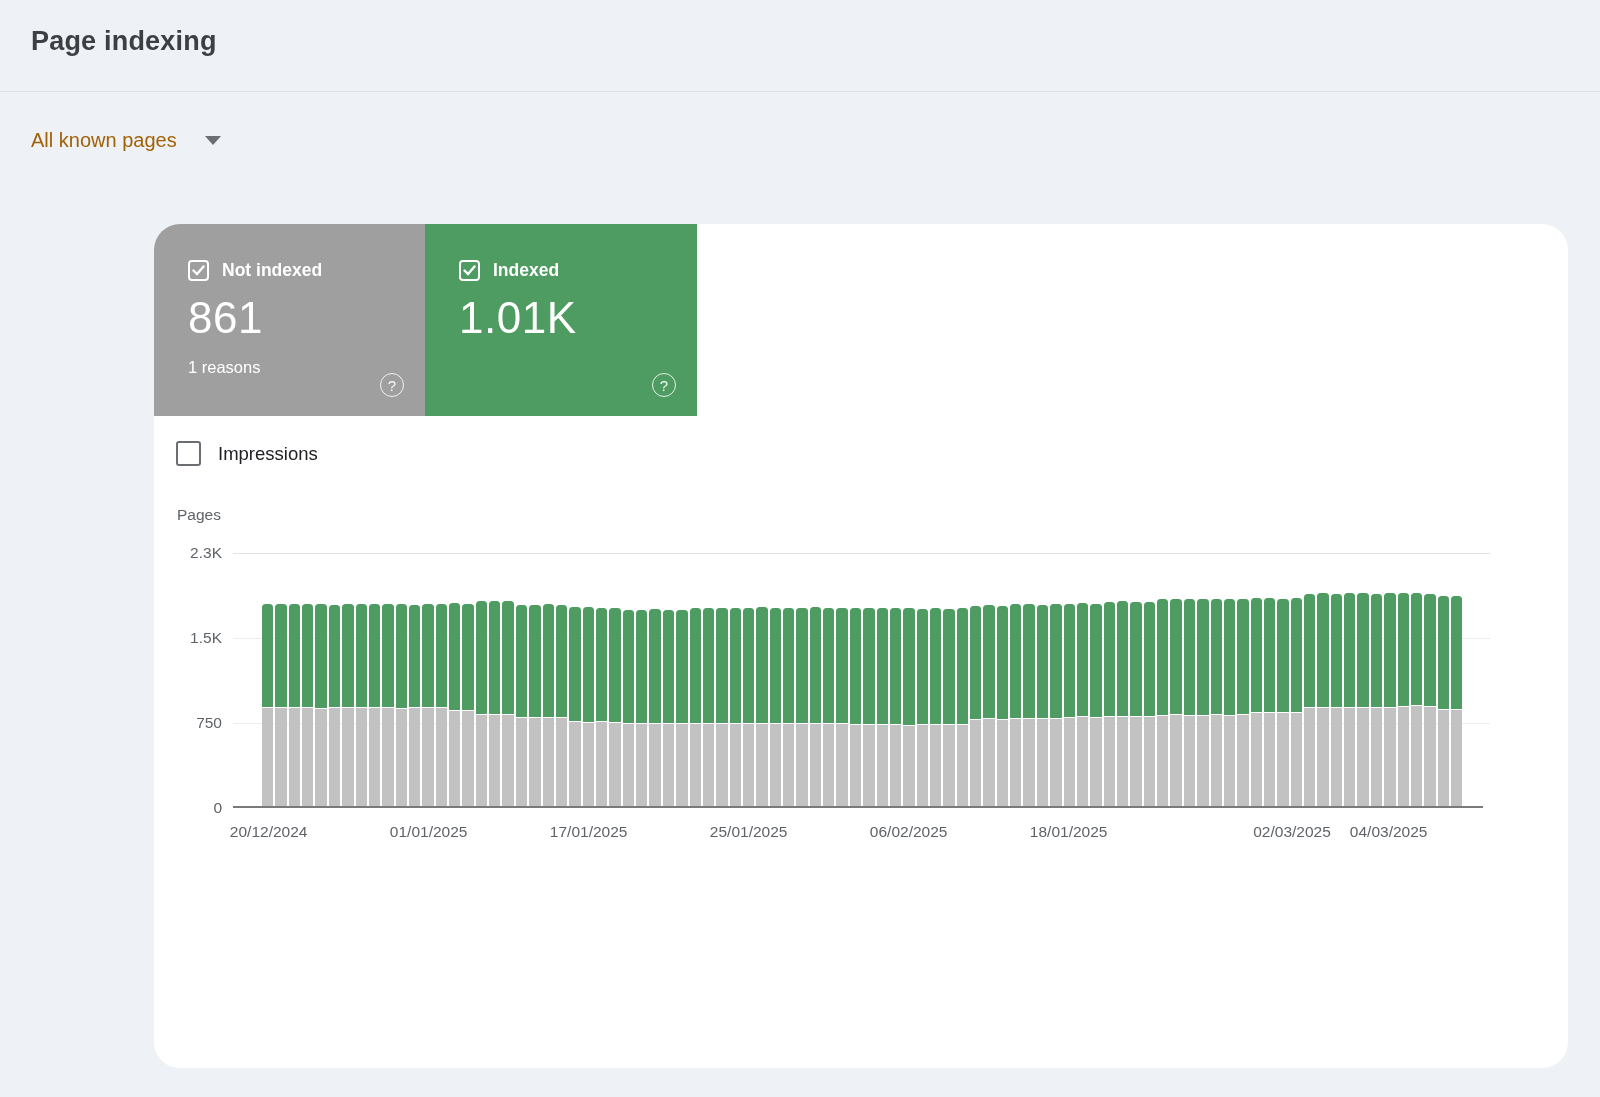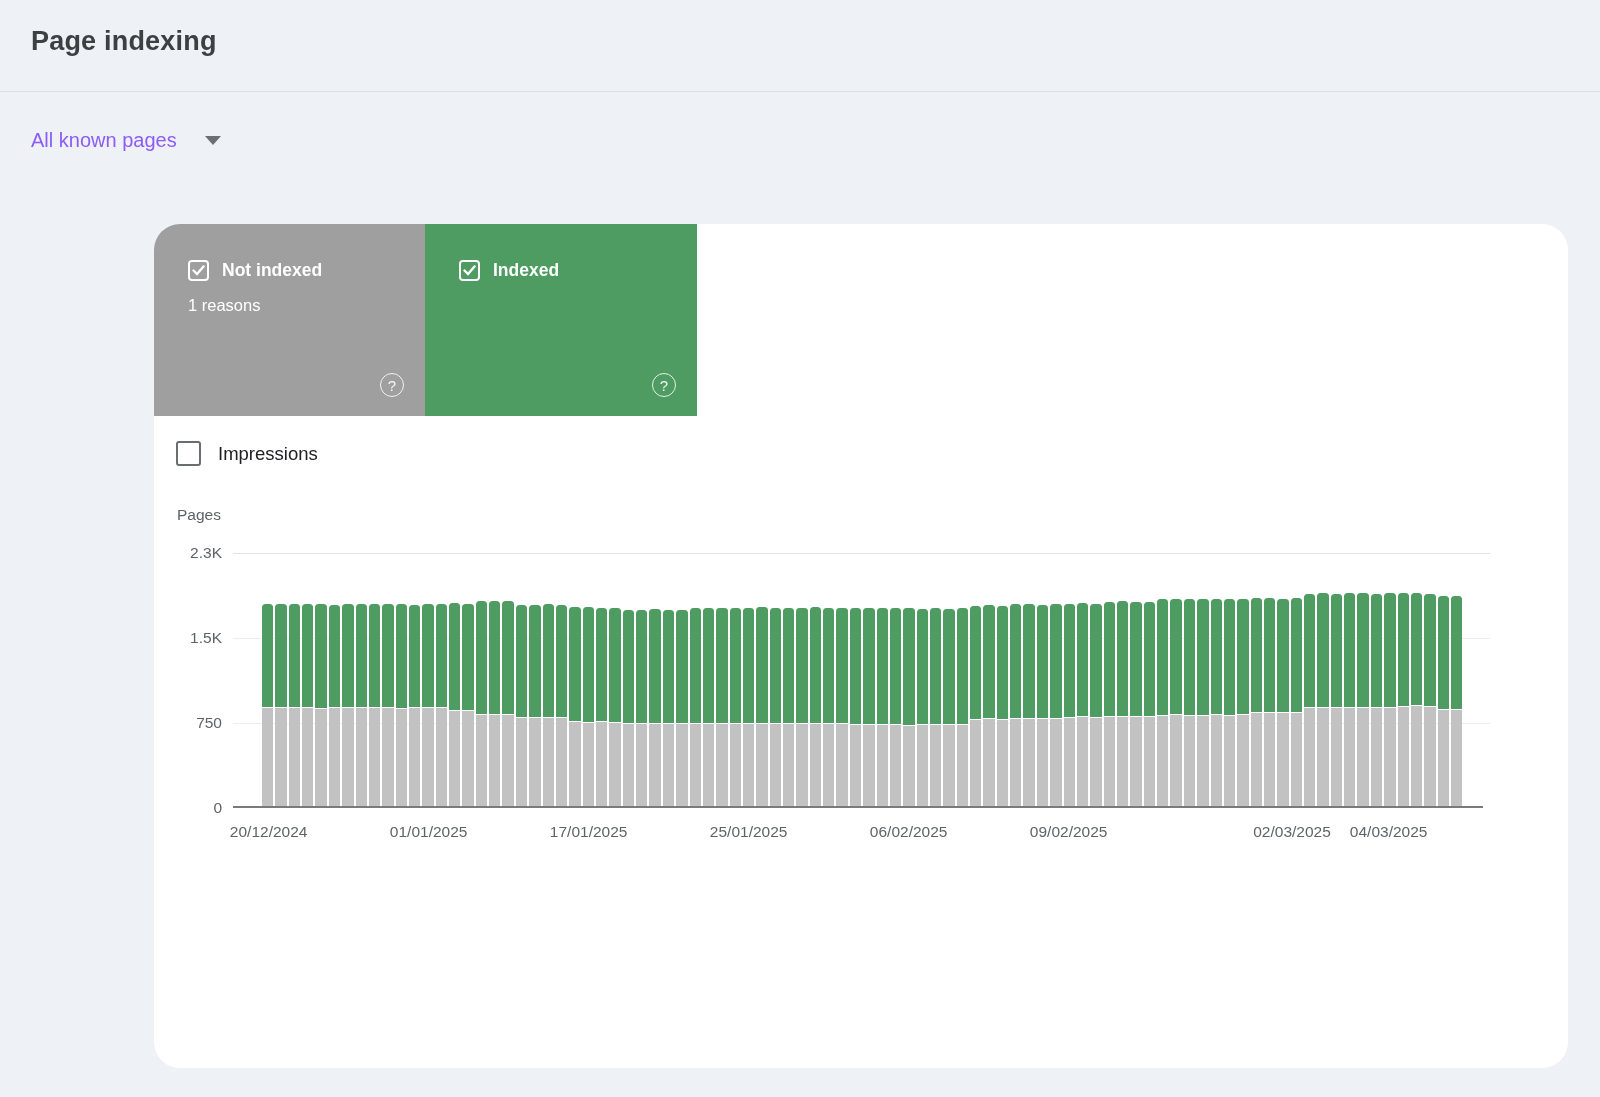--- a/index.html
+++ b/index.html
@@ -20,21 +20,21 @@
   .header-divider {
     position: absolute; left: 0; top: 91px; width: 1600px; height: 1px;
     background: #dcdfe4;
   }
 
   
   .filter {
     position: absolute; left: 31px; top: 125px; height: 30px;
     display: flex; align-items: center; gap: 28px; cursor: pointer;
   }
-  .filter-label { font-size: 20px; color: #8b5cf6; }
+  .filter-label { font-size: 20px; color: #a16207; }
   .dd-arrow {
     width: 0; height: 0;
     border-left: 8px solid transparent; border-right: 8px solid transparent;
     border-top: 9px solid #6b6f74;
   }
 
   
   .panel {
     position: absolute; left: 154px; top: 224px; width: 1414px; height: 844px;
     background: #ffffff; border-radius: 26px;
@@ -135,33 +135,35 @@
 
   <div class="card gray">
     <div class="card-check-row">
       <span class="card-check">
         <svg width="13" height="11" viewBox="0 0 13 11">
           <path d="M1.5 5.5 L5 9 L11.5 1.5" fill="none" stroke="#fff" stroke-width="2.4" stroke-linecap="round"></path>
         </svg>
       </span>
       <span class="card-label">Not indexed</span>
     </div>
+    <div class="card-value">861</div>
     <div class="card-sub">1 reasons</div>
     <div class="help-icon">?</div>
   </div>
 
   <div class="card green">
     <div class="card-check-row">
       <span class="card-check">
         <svg width="13" height="11" viewBox="0 0 13 11">
           <path d="M1.5 5.5 L5 9 L11.5 1.5" fill="none" stroke="#fff" stroke-width="2.4" stroke-linecap="round"></path>
         </svg>
       </span>
       <span class="card-label">Indexed</span>
     </div>
+    <div class="card-value">1.01K</div>
     <div class="help-icon">?</div>
   </div>
 
   <div class="impressions">
     <span class="impressions-box"></span>
     <span class="impressions-label">Impressions</span>
   </div>
 
   <div class="chart">
     <div class="pages-label">Pages</div>
@@ -538,20 +540,20 @@
           <div class="seg-notindexed" style="height: 97.6px; background: rgb(194, 194, 194);"></div>
         </div>
       </div>
     <div class="x-axis-line"></div>
     <div id="x-ticks">
         <div class="x-tick" style="left: 114.667px;">20/12/2024</div>
         <div class="x-tick" style="left: 274.667px;">01/01/2025</div>
         <div class="x-tick" style="left: 434.667px;">17/01/2025</div>
         <div class="x-tick" style="left: 594.667px;">25/01/2025</div>
         <div class="x-tick" style="left: 754.667px;">06/02/2025</div>
-        <div class="x-tick" style="left: 914.667px;">09/02/2025</div>
+        <div class="x-tick" style="left: 914.667px;">18/01/2025</div>
         <div class="x-tick" style="left: 1138px;">02/03/2025</div>
         <div class="x-tick" style="left: 1234.67px;">04/03/2025</div>
       </div>
   </div>
 
 
 </div>
 
 </body></html>

